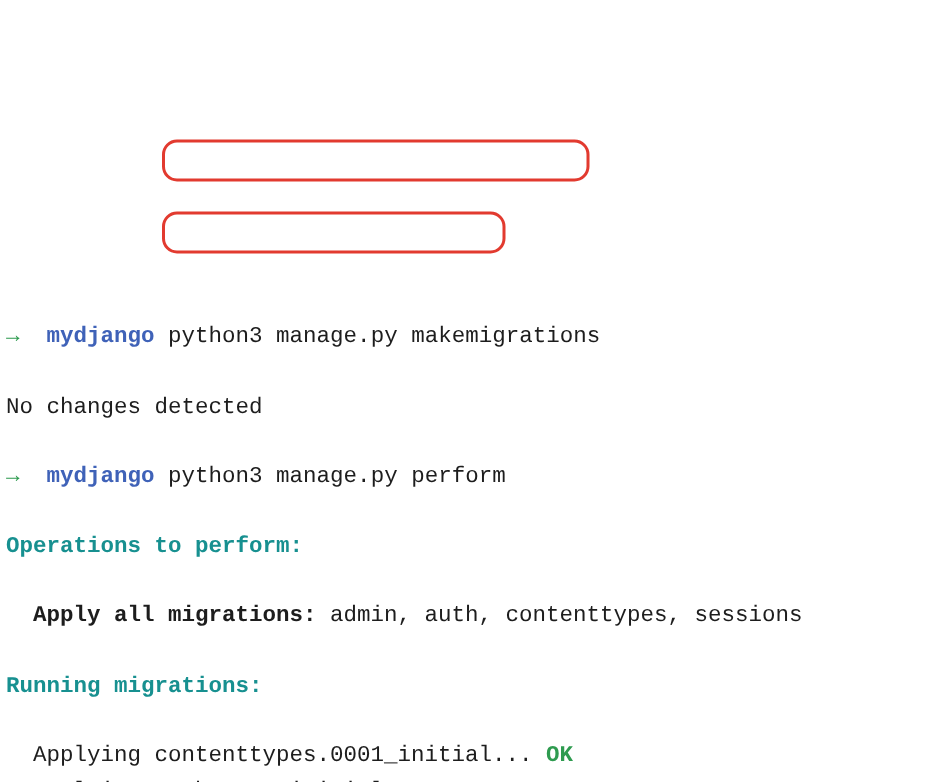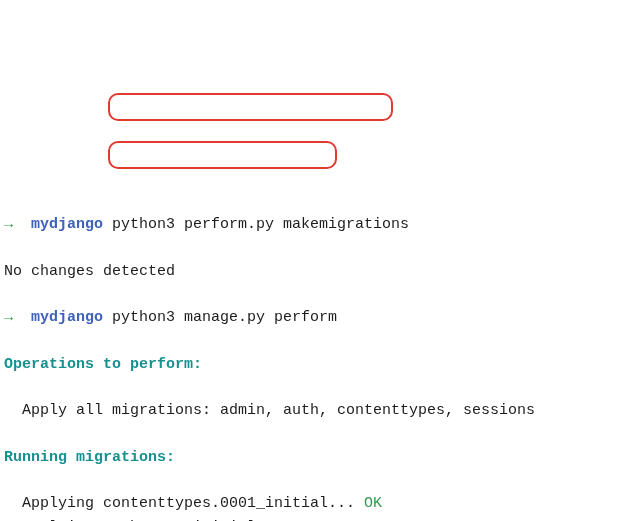--- a/index.html
+++ b/index.html
@@ -30,25 +30,25 @@
     font-weight: bold;
   }
   .cmd {
     color: #1d1d1d;
   }
   .teal {
     color: #179090;
     font-weight: bold;
   }
   .bold {
-    font-weight: normal;
+    font-weight: bold;
   }
   .ok {
     color: #2e9b4f;
-    font-weight: normal;
+    font-weight: bold;
   }
   .indent {
     margin-left: 2ch;
   }
   .highlight-box {
     position: absolute;
     border: 2.5px solid #e23a2f;
     border-radius: 10px;
     pointer-events: none;
     z-index: 5;
@@ -60,21 +60,21 @@
 </head>
 <body>
 
 
 
 <div class="container">
 
 <div class="highlight-box" style="top:-4px; left:104px; width:281px; height:24px;"></div>
 <div class="highlight-box" style="top:44px; left:104px; width:225px; height:24px;"></div>
 
-<span class="line"><span class="arrow">→</span>  <span class="prompt-dir">mydjango</span> <span class="cmd">python3 perform.py makemigrations</span></span>
+<span class="line"><span class="arrow">→</span>  <span class="prompt-dir">mydjango</span> <span class="cmd">python3 manage.py makemigrations</span></span>
 <span class="line">No changes detected</span>
 <span class="line"><span class="arrow">→</span>  <span class="prompt-dir">mydjango</span> <span class="cmd">python3 manage.py perform</span></span>
 <span class="line teal">Operations to perform:</span>
 <span class="line indent"><span class="bold">Apply all migrations:</span><span> admin, auth, contenttypes, sessions</span></span>
 <span class="line teal">Running migrations:</span>
 <div id="migrations-block"><span class="line indent"><span>Applying contenttypes.0001_initial... </span><span class="ok">OK</span></span><span class="line indent"><span>Applying auth.0001_initial... </span><span class="ok">OK</span></span></div>
 </div>
 
 
 

